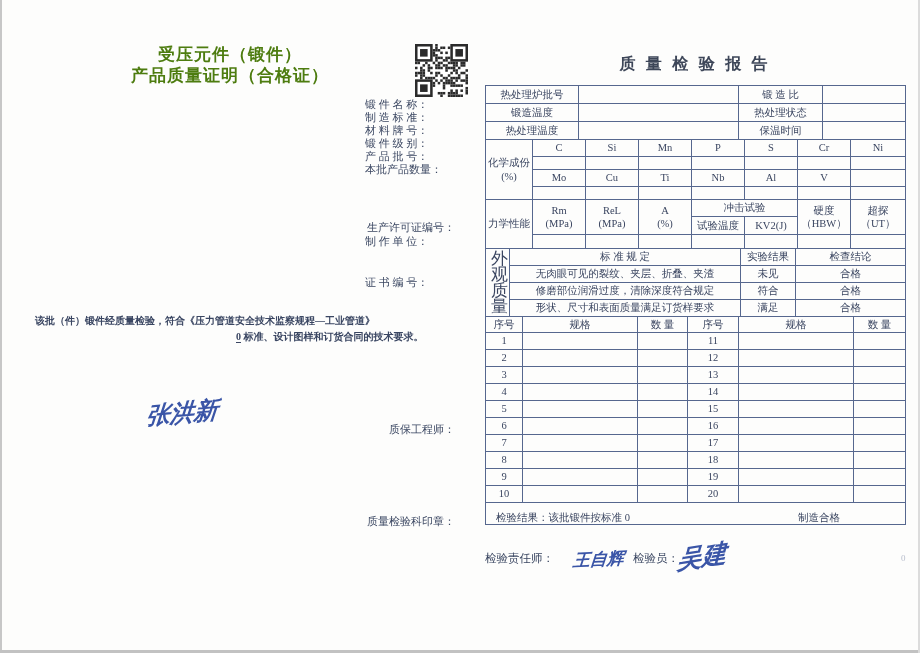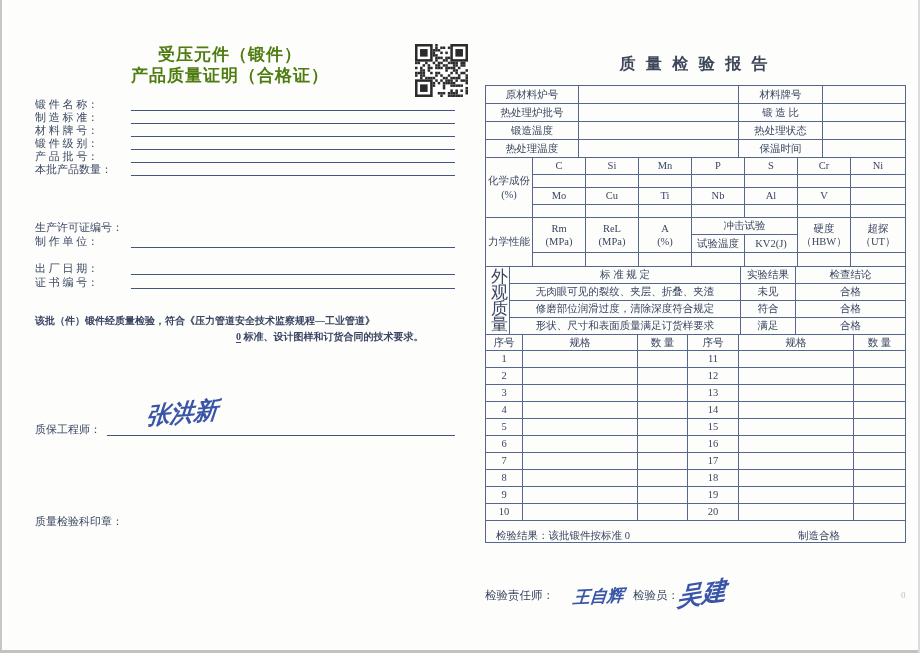--- a/index.html
+++ b/index.html
@@ -15,21 +15,21 @@
   .edge-r{right:0;top:0;width:2px;height:100%;background:#dcdcdc;}
 
   
   .left-page{position:absolute;left:0;top:0;width:460px;height:653px;}
   .l-title{
     position:absolute;left:10px;top:44px;width:440px;text-align:center;
     font-family:"Liberation Sans","DejaVu Sans",sans-serif;
     font-weight:bold;font-size:17px;line-height:21px;letter-spacing:1px;color:#4d7c0f;
   }
   .qr{position:absolute;left:415px;top:44px;width:53px;height:53px;}
-  .frow{position:absolute;left:35px;width:420px;height:14px;display:flex;align-items:flex-end;}
+  .frow{position:absolute;left:35px;width:420px;height:14px;display:flex;align-items:flex-end;flex-direction:column;}
   .flabel{font-size:11px;line-height:14px;white-space:nowrap;width:90px;flex:0 0 auto;color:#3a4661;}
   .flabel.wide{width:auto;}
   .fline{flex:1 1 auto;border-bottom:1.2px solid #44547b;height:12px;margin-left:6px;}
   .stmt{position:absolute;font-size:10px;line-height:14px;color:#3a4662;white-space:nowrap;font-weight:bold;}
   .u{text-decoration:underline;text-underline-offset:2px;}
   .sig{
     position:absolute;display:inline-block;font-style:italic;font-weight:bold;
     color:#2a47a0;transform:rotate(-5deg) skewX(-10deg);opacity:.92;white-space:nowrap;
   }
   .sig-qa{left:146px;top:397px;font-size:24px;}
@@ -46,21 +46,21 @@
   table.t + table.t{margin-top:-1px;}
   table.t td{
     border:1px solid #56678e;padding:0;text-align:center;vertical-align:middle;
     font-size:10.5px;line-height:1.25;color:#3a4560;overflow:hidden;
   }
   tr.h13{height:13px;} tr.h14{height:14px;} tr.h16{height:16px;}
   tr.h17{height:17px;} tr.h18{height:18px;}
   td.el{font-size:11px;}
   td.vlab div{width:13px;margin:0 auto;word-break:break-all;line-height:16px;font-size:17px;}
   .sfoot{display:flex;justify-content:space-between;align-items:center;padding:0 65px 0 10px;margin-top:8px;}
-  .signoff{position:absolute;left:25px;top:546px;width:420px;height:50px;margin-top:37px;}
+  .signoff{position:absolute;left:25px;top:546px;width:420px;height:50px;}
   .so-label{position:absolute;font-size:11.5px;color:#3a4661;white-space:nowrap;}
   .sig-lead{left:88px;top:2px;font-size:17px;transform:rotate(-3deg) skewX(-8deg);}
   .sig-insp{left:192px;top:-6px;font-size:25px;transform:rotate(-9deg) skewX(-12deg);}
   .stray{position:absolute;left:416px;top:7px;font-size:9px;color:#8a94ad;opacity:.6;}
 </style>
 </head>
 <body>
 
 <div>
   <div class="edge edge-l"></div>
@@ -248,24 +248,20 @@
         <span class="fline"></span>
       </div>
 
     <div class="frow" style="top:234px">
         <span class="flabel">制 作 单 位：</span>
         <span class="fline"></span>
       </div>
     <div class="frow" style="top:220px">
         <span class="flabel wide">生产许可证编号：</span>
       </div>
-    <div class="frow" style="top:261px">
-        <span class="flabel">出 厂 日 期：</span>
-        <span class="fline"></span>
-      </div>
     <div class="frow" style="top:275px">
         <span class="flabel">证 书 编 号：</span>
         <span class="fline"></span>
       </div>
 
     <div class="stmt" style="left:35px;top:314px">该批（件）锻件经质量检验，符合《压力管道安全技术监察规程—工业管道》</div>
     <div class="stmt" style="left:236px;top:330px"><span class="u">0</span><span> 标准、设计图样和订货合同的技术要求。</span></div>
 
     <div class="frow" style="top:422px">
         <span class="flabel wide">质保工程师：</span>
@@ -284,26 +280,20 @@
     <div class="rtables">
 
       <table class="t">
         <colgroup>
             <col style="width:93px">
             <col style="width:160px">
             <col style="width:84px">
             <col style="width:83px">
           </colgroup>
         <tbody>
-            <tr class="h18">
-          <td>原材料炉号</td>
-              <td></td>
-          <td>材料牌号</td>
-              <td></td>
-        </tr>
         <tr class="h18">
           <td>热处理炉批号</td>
               <td></td>
           <td>锻 造 比</td>
               <td></td>
         </tr>
         <tr class="h18">
           <td>锻造温度</td>
               <td></td>
           <td>热处理状态</td>

